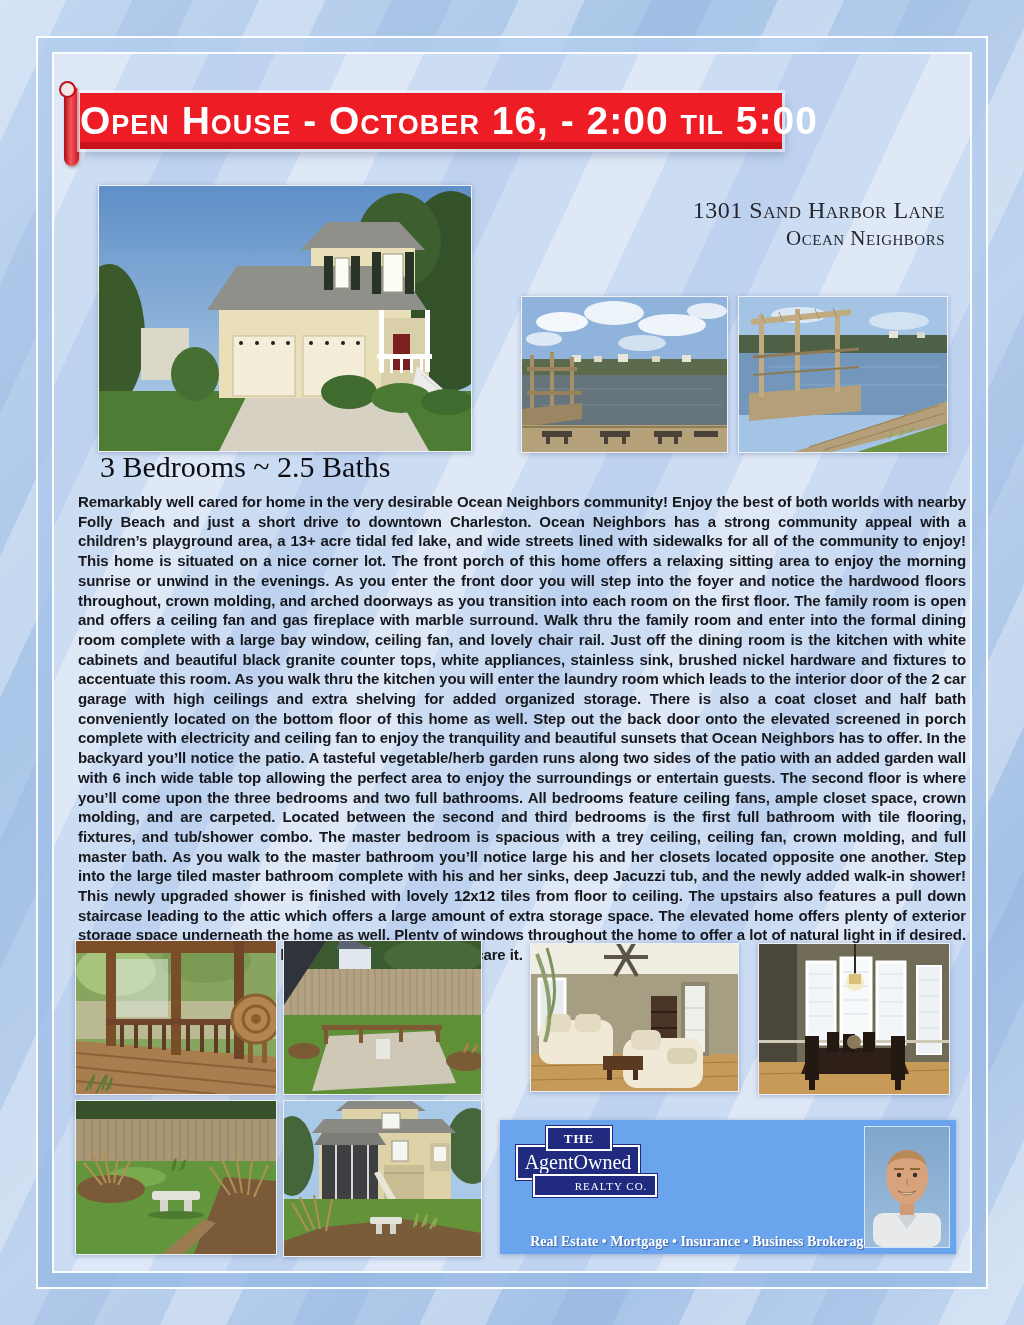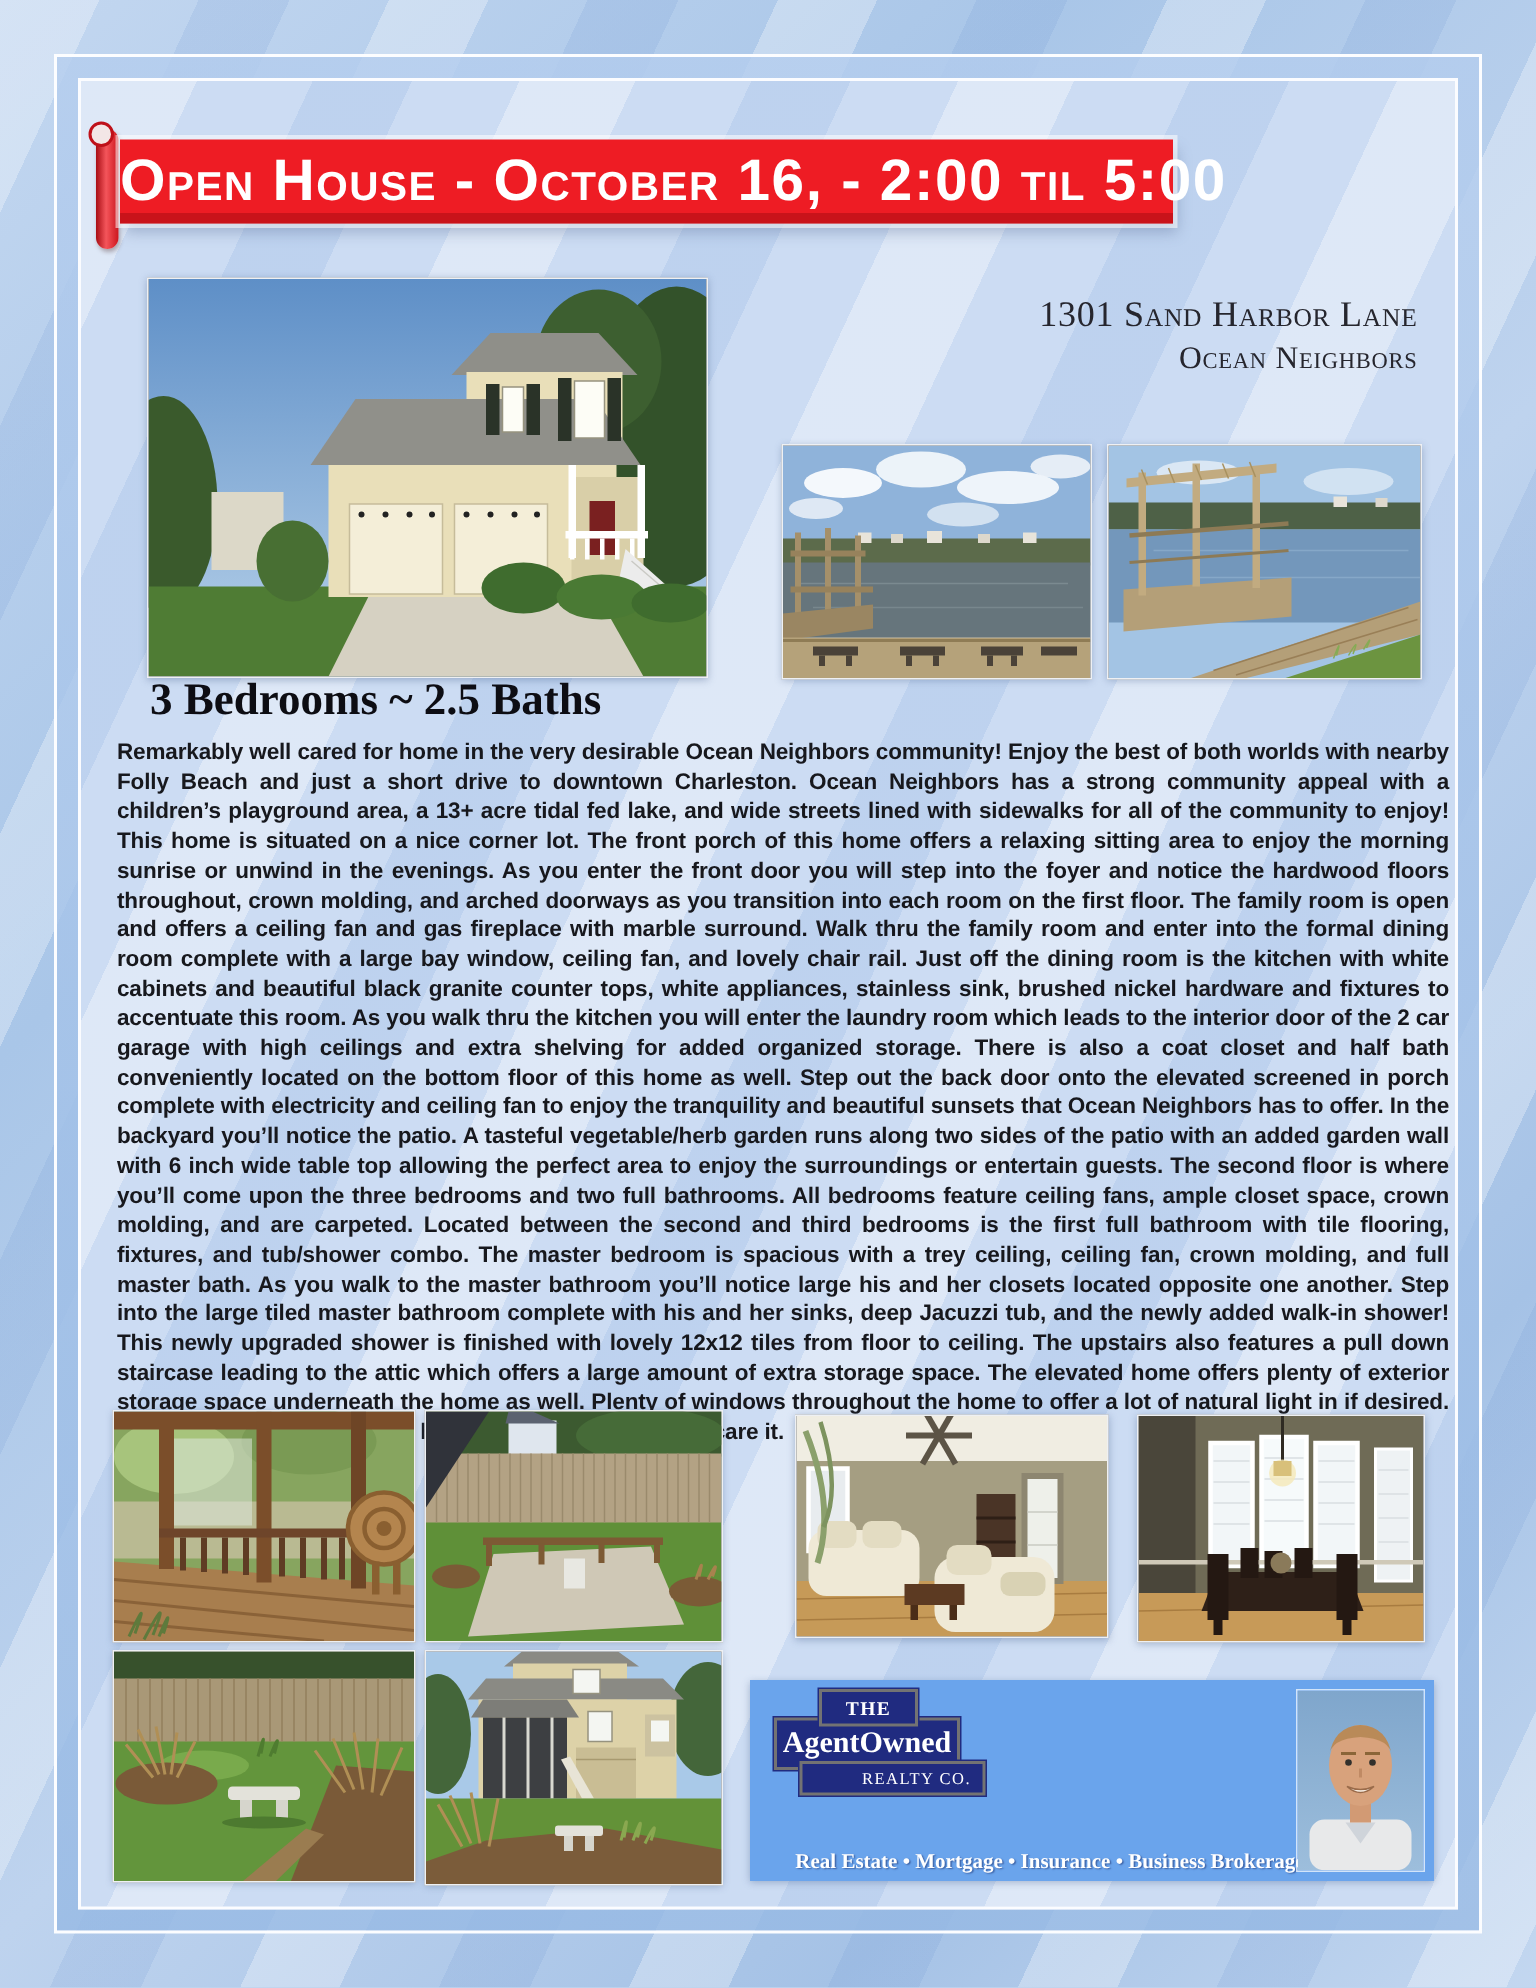--- a/index.html
+++ b/index.html
@@ -42,34 +42,34 @@
   .photo svg{display:block;width:100%;height:100%;}
 
   
   .address{left:600px;top:197px;width:345px;text-align:right;color:#26262e;
         font-family:"Liberation Serif",serif;}
   .addr1{font-variant:small-caps;font-size:24px;letter-spacing:.5px;}
   .addr2{font-variant:small-caps;font-size:21px;letter-spacing:.5px;margin-top:2px;}
   .price{font-size:21px;margin-top:18px;}
 
   .headline{left:100px;top:450px;font-family:"Liberation Serif",serif;
-        font-size:30px;color:#0d0d13;font-weight:bold;}
+        font-size:30px;color:#0d0d13;}
 
   .desc{left:78px;top:492px;width:888px;font-size:15px;line-height:19.7px;
         text-align:justify;color:#17181d;font-weight:600;letter-spacing:-.1px;}
 
   
   .agent-box{left:500px;top:1120px;width:456px;height:134px;background:#6aa4ec;
         box-shadow:0 1px 5px rgba(70,95,140,.4);}
   .ao-logo{position:absolute;left:16px;top:6px;width:124px;height:76px;}
-  .ao-box{position:absolute;background:#202b80;border:2px solid #737373;
+  .ao-box{position:absolute;background:#202b80;border:2px solid #ffffff;
         box-shadow:0 0 0 1px #202b80;color:#fff;font-family:"Liberation Serif",serif;
         display:flex;align-items:center;justify-content:center;}
   .ao-top{left:30px;top:0;width:62px;height:21px;font-size:13px;font-weight:bold;letter-spacing:1px;}
-  .ao-mid{left:0;top:19px;width:120px;height:31px;font-size:20px;font-weight:bold;}
+  .ao-mid{left:0;top:19px;width:120px;height:31px;font-size:20px;}
   .ao-bot{left:17px;top:48px;width:88px;height:19px;font-size:11px;font-weight:normal;letter-spacing:1px;padding-left:32px;}
   .agent-text{position:absolute;left:150px;right:102px;top:8px;text-align:right;
         color:#ffffff;font-family:"Liberation Serif",serif;
         text-shadow:1px 1px 1px rgba(25,45,110,.55);}
   .agent-name{font-size:21px;font-weight:bold;}
   .agent-title{font-size:13px;letter-spacing:3px;margin-top:2px;}
   .agent-phone{font-size:19px;font-weight:bold;margin-top:3px;}
   .agent-email{font-size:15px;font-weight:bold;margin-top:3px;}
   .agent-web{font-size:15px;font-weight:bold;margin-top:2px;}
   .agent-services{position:absolute;left:8px;bottom:4px;width:352px;text-align:center;

